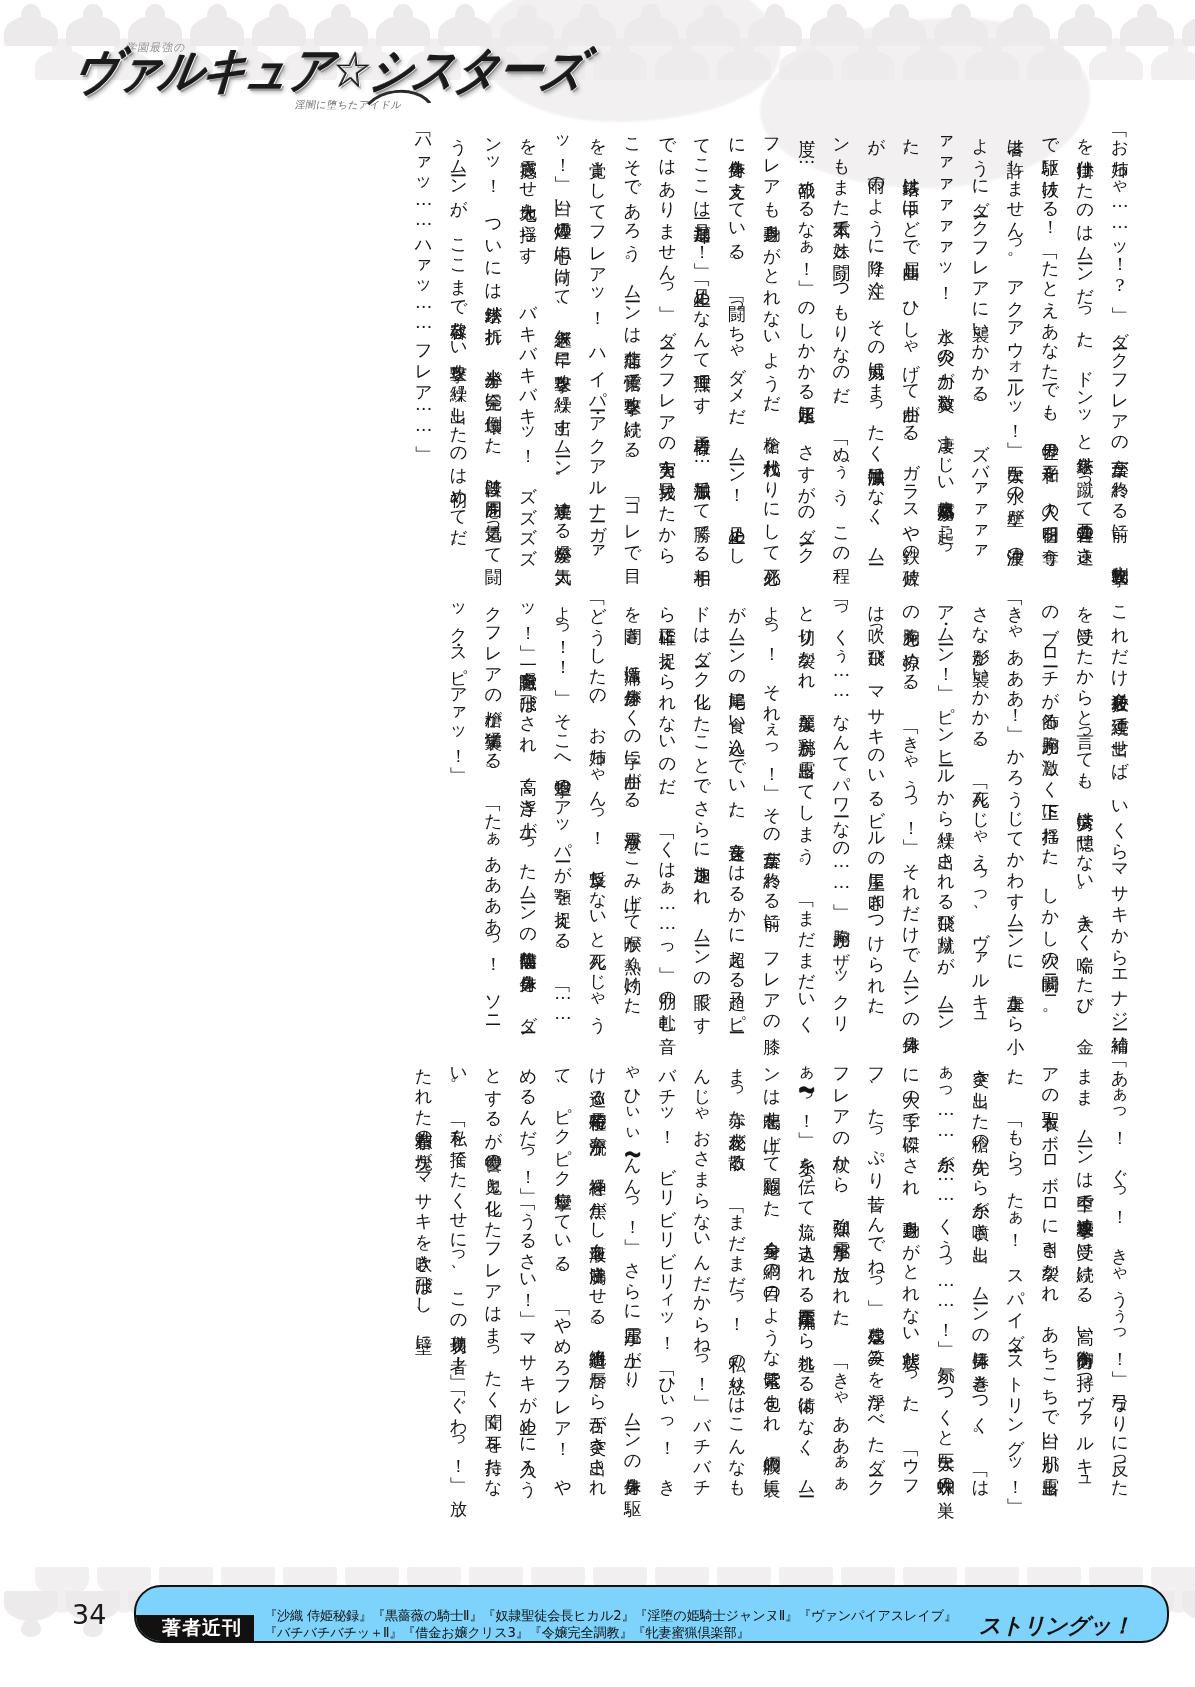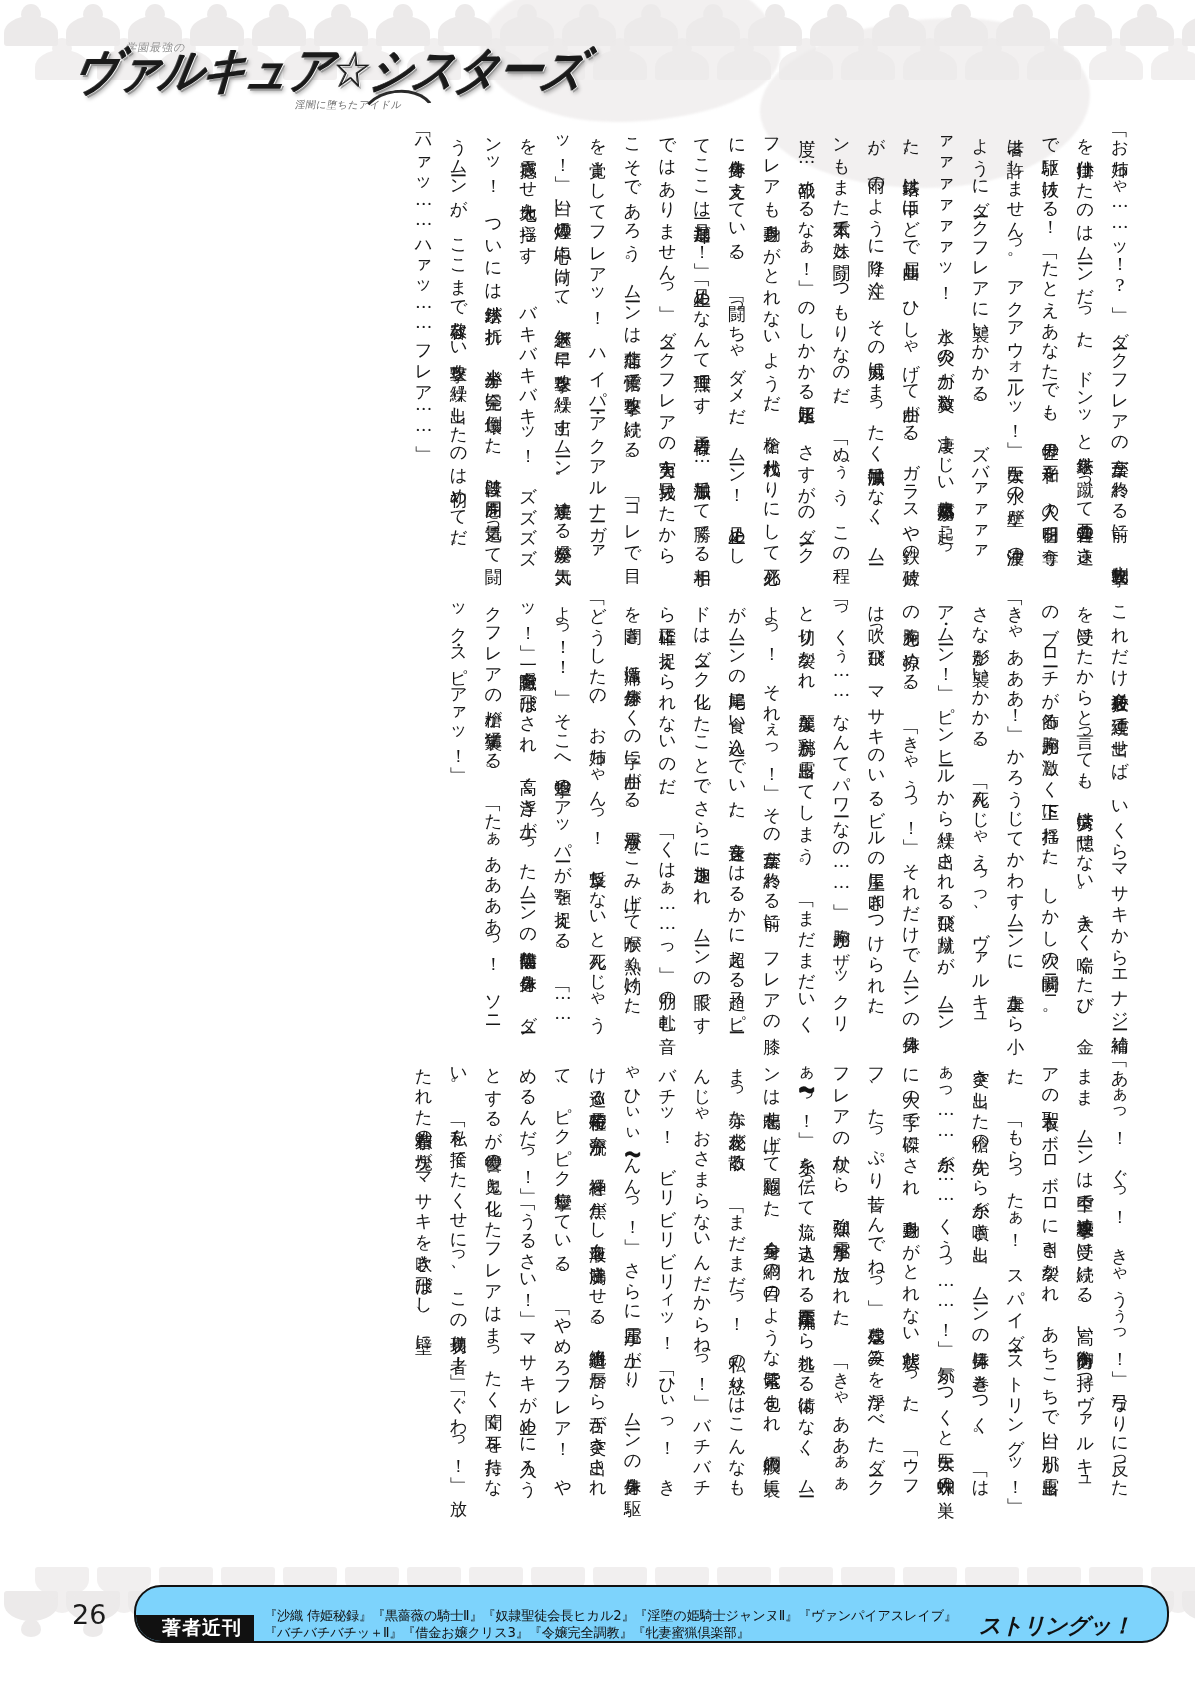--- a/index.html
+++ b/index.html
@@ -391,21 +391,21 @@
 さらに電圧が上がり、ムーンの身体を駆け巡る荷電粒子の奔流が、神経を焦がし血液を沸騰させる。絶叫迸る唇から舌が突き出されて、ピクピク痙攣している。
 「やめろフレア！　やめるんだっ！」
 「うるさい！」
 マサキが止めに入ろうとするが復讐の鬼と化したフレアはまったく聞く耳を持たない。
 「私を捨てたくせにっ、この裏切り者！」
 「ぐわっ！」
 放たれた粘着糸の塊がマサキを吹き飛ばし、壁に</div>
   </div>
 
   <div class="footer">
-    <div class="page-number">26</div>
+    <div class="page-number">34</div>
     <div class="ad-banner">
       <div class="ad-label">著者近刊</div>
       <div class="ad-titles">
         <div class="ad-line">『沙織 侍姫秘録』『黒薔薇の騎士Ⅱ』『奴隷聖徒会長ヒカル2』『淫堕の姫騎士ジャンヌⅡ』『ヴァンパイアスレイブ』</div>
         <div class="ad-line">『バチバチバチッ＋Ⅱ』『借金お嬢クリス3』『令嬢完全調教』『牝妻蜜猟倶楽部』</div>
       </div>
       <div class="ad-cta">ストリングッ！</div>
     </div>
   </div>
 

